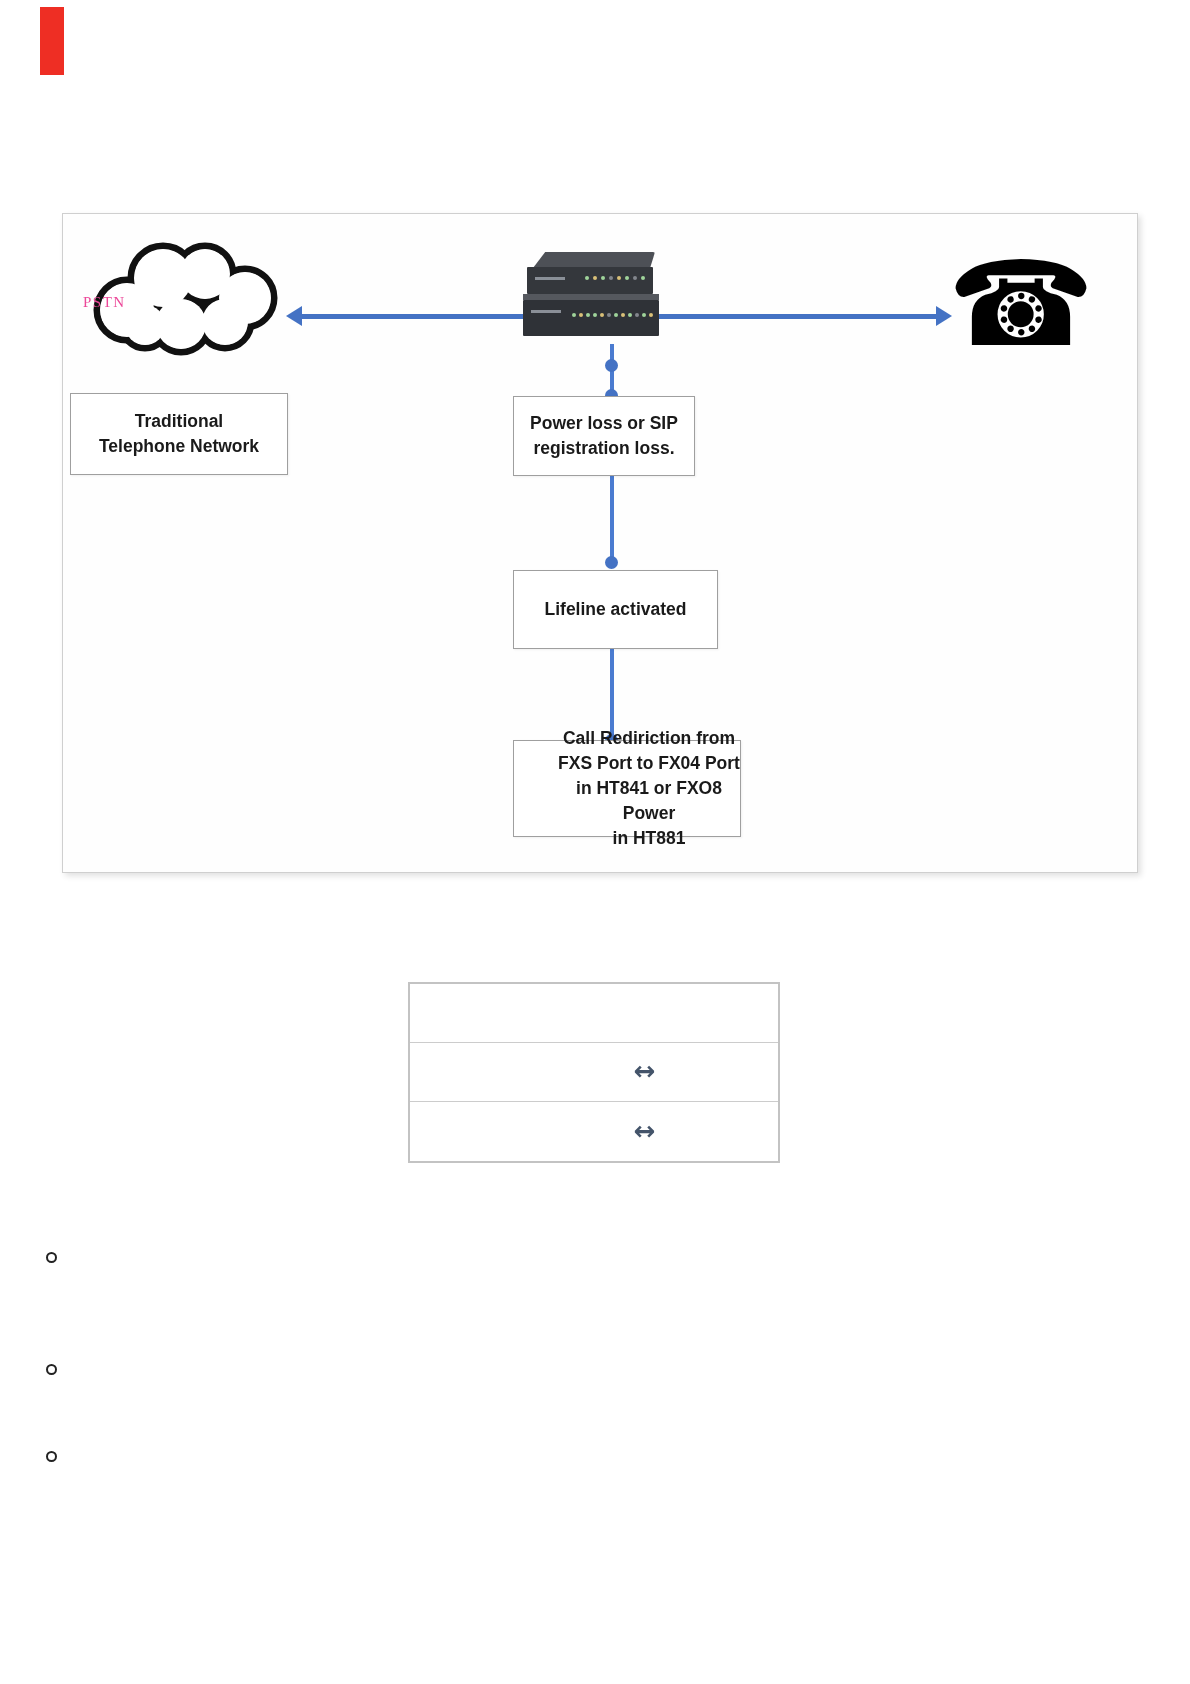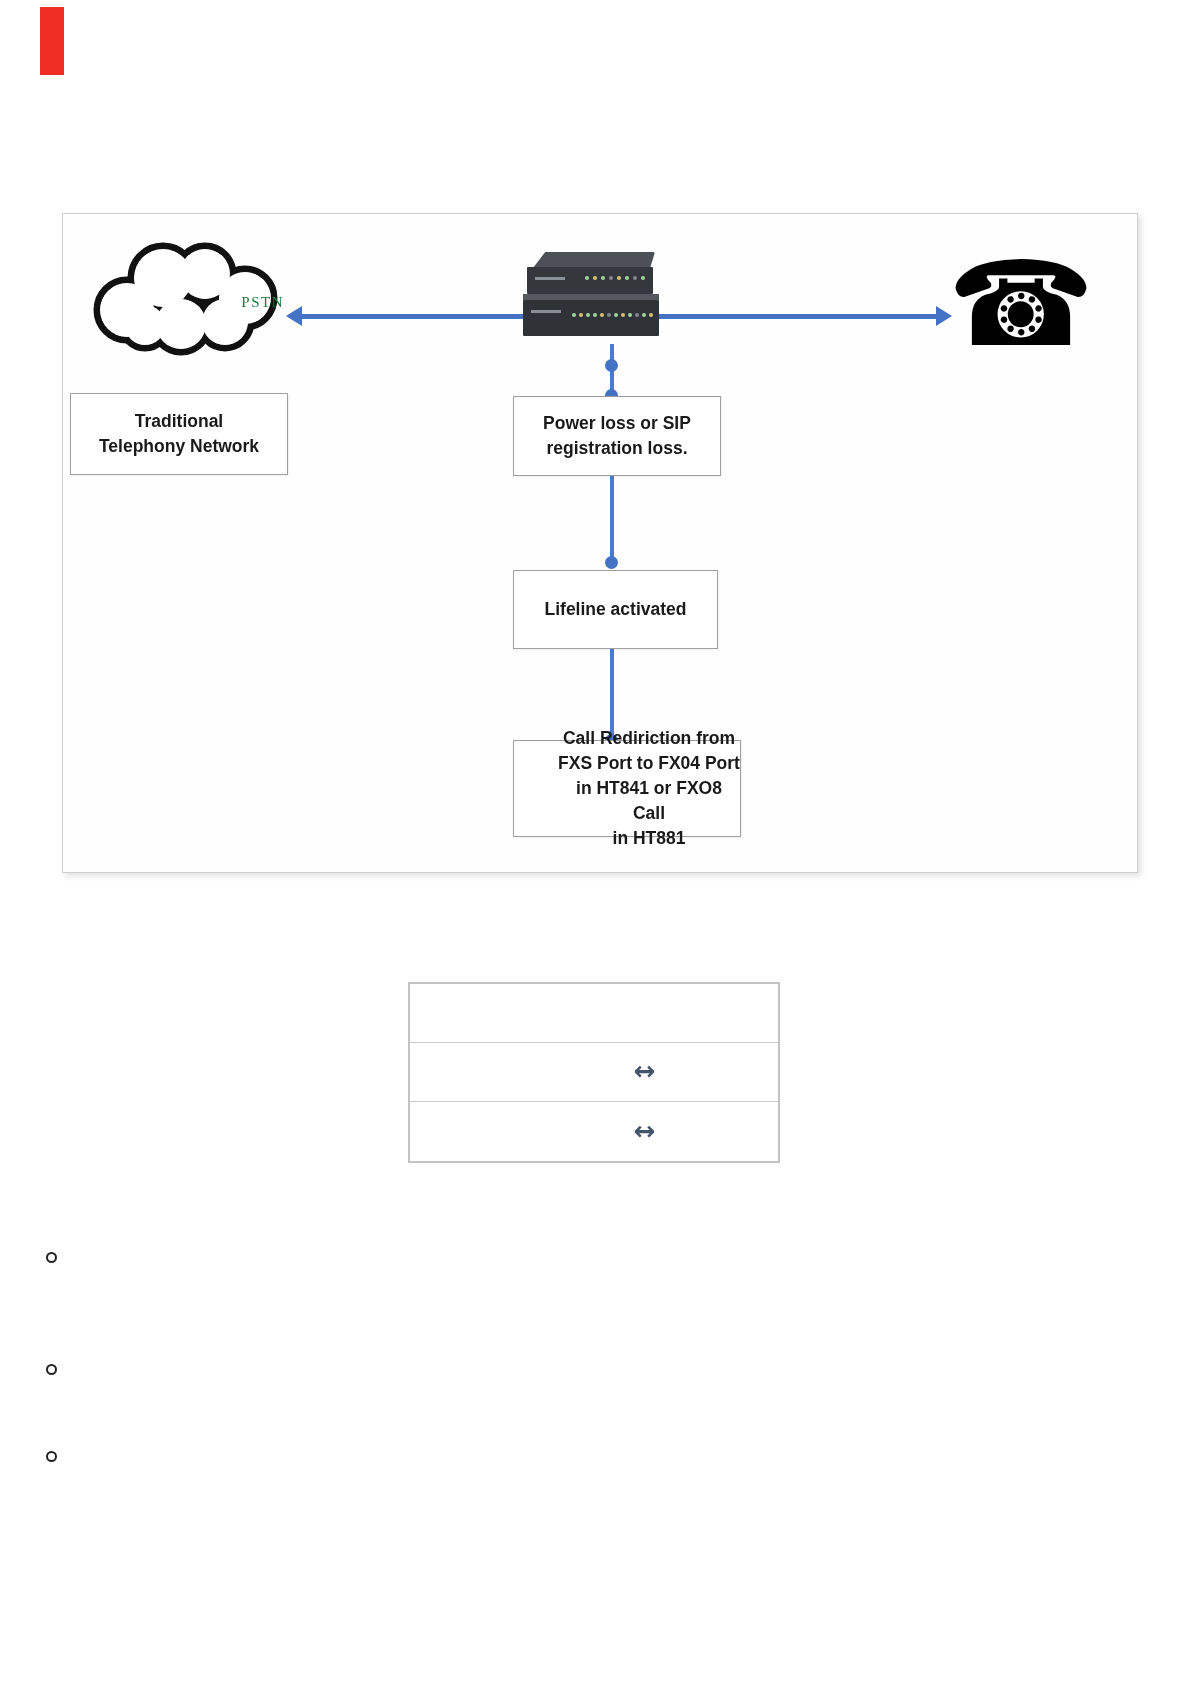--- a/index.html
+++ b/index.html
@@ -16,22 +16,22 @@
   .diagram-box {
     position:absolute; left:62px; top:213px; width:1076px; height:660px;
     background:#fefefe; border:1px solid #cfcfcf;
     box-shadow:3px 3px 6px rgba(0,0,0,0.12);
   }
 
   
   .cloud-wrap { position:absolute; left:83px; top:232px; width:215px; height:130px; }
   .cloud-wrap svg { width:100%; height:100%; }
   .cloud-label {
-    position:absolute; left:0; right:14px; top:62px; text-align:right;
-    font-family:"Liberation Serif", serif; font-size:15px; letter-spacing:1.5px; color:#15803d;
+    position:absolute; left:0; right:14px; top:62px; text-align:left;
+    font-family:"Liberation Serif", serif; font-size:15px; letter-spacing:1.5px; color:#ec4899;
   }
 
   
   .phone { position:absolute; left:941px; top:234px; width:160px; height:140px;
     font-size:118px; line-height:140px; text-align:center; color:#000; }
 
   
   .device { position:absolute; left:523px; top:252px; width:136px; height:94px; }
   .device .u1top { position:absolute; left:10px; top:0; width:122px; height:16px; background:#4d5056;
     clip-path:polygon(10% 0, 100% 0, 96% 100%, 0 100%); border-radius:2px; }
@@ -58,21 +58,21 @@
   .d1 { top:359px; } .d2 { top:389px; } .d3 { top:556px; } .d4 { top:734px; }
 
   
   .fc-box {
     position:absolute; background:#fff; border:1px solid #9f9f9f;
     display:flex; flex-direction:column; align-items:center; justify-content:center;
     text-align:center; font-weight:bold; color:#1a1a1a; font-size:17.5px; line-height:25px;
     box-shadow:1px 1px 2px rgba(0,0,0,0.06);
   }
   .fc-traditional { left:70px;  top:393px; width:218px; height:82px; }
-  .fc-power      { left:513px; top:396px; width:208px; height:80px; }
+  .fc-power      { left:513px; top:396px; width:182px; height:80px; }
   .fc-analog     { left:932px; top:394px; width:185px; height:79px; }
   .fc-lifeline   { left:513px; top:570px; width:205px; height:79px; }
   .fc-redirect   { left:513px; top:740px; width:228px; height:97px;padding-left:44px; }
 
   
   .cmp-table { position:absolute; left:408px; top:982px; width:372px; height:181px;
     border:2px solid #c3c3c3; background:#fff; }
   .cmp-row { position:relative; width:100%; height:59px; border-bottom:1px solid #cccccc; }
   .cmp-row:last-child { border-bottom:none; }
   .cmp-arrow { position:absolute; left:63%; top:50%; transform:translate(-8px,-52%);
@@ -159,33 +159,33 @@
   <div class="v-line v1"></div>
   <div class="v-line v2"></div>
   <div class="v-line v3"></div>
   <div class="dot d1"></div>
   <div class="dot d2"></div>
   <div class="dot d3"></div>
   <div class="dot d4"></div>
 
   <div class="fc-box fc-traditional">
     <span>Traditional</span>
-    <span>Telephony Network</span>
+    <span>Telephone Network</span>
   </div>
   <div class="fc-box fc-power">
     <span>Power loss or SIP</span>
     <span>registration loss.</span>
   </div>
   <div class="fc-box fc-lifeline">
     <span>Lifeline activated</span>
   </div>
   <div class="fc-box fc-redirect">
     <span>Call Rediriction from</span>
     <span>FXS Port to FX04 Port</span>
-    <span>in HT841 or FXO8 Call</span>
+    <span>in HT841 or FXO8 Power</span>
     <span>in HT881</span>
   </div>
 
   <div class="cmp-table">
     <div class="cmp-row">
       <span class="cmp-arrow"></span>
     </div>
     <div class="cmp-row">
       <span class="cmp-arrow">↔</span>
     </div>

